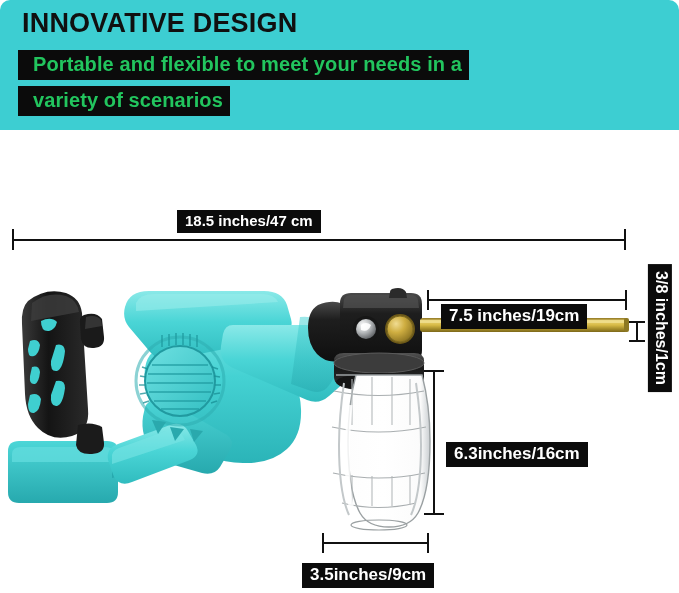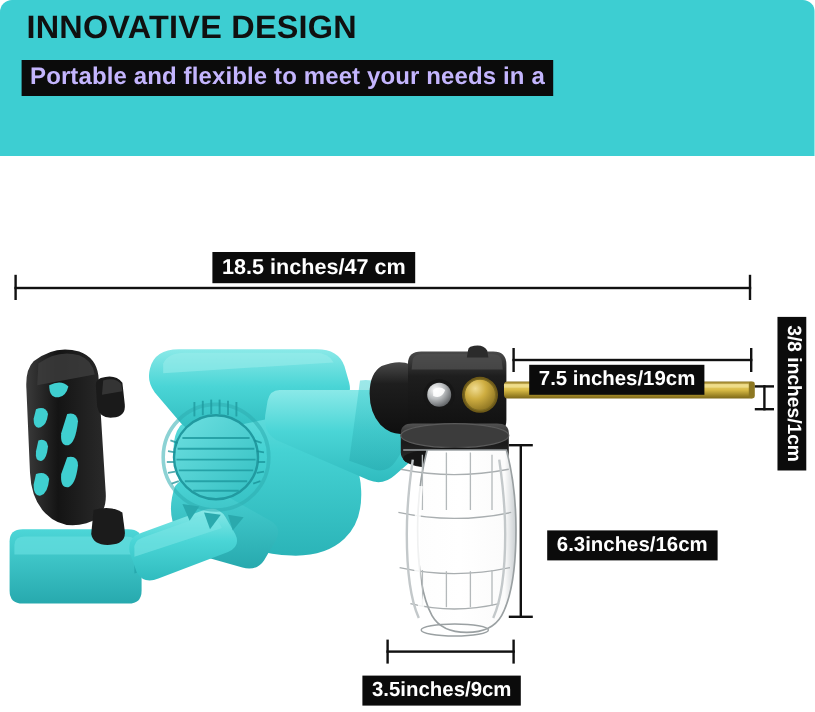--- a/index.html
+++ b/index.html
@@ -32,46 +32,46 @@
     font-size: 27px;
     font-weight: bold;
     letter-spacing: 0.2px;
     color: #101010;
     white-space: nowrap;
     font-family: "Liberation Sans", sans-serif;
   }
   .subtitle-line {
     position: absolute;
     background: #0b0b0b;
-    color: #c4b5fd;
+    color: #22c55e;
     font-size: 20px;
     font-weight: bold;
     letter-spacing: 0.1px;
     white-space: nowrap;
-    padding: 4px 7px 5px 7px;
+    padding: 4px 7px 5px 15px;
     font-family: "Liberation Sans", sans-serif;
     line-height: 1.05;
   }
   #subtitle-line-1 { left: 18px; top: 50px; }
   #subtitle-line-2 { left: 18px; top: 86px; }
 
   
   .dim-label {
     position: absolute;
     background: #0b0b0b;
     color: #ffffff;
     font-weight: bold;
     white-space: nowrap;
     font-family: "Liberation Sans", sans-serif;
     padding: 3px 8px 4px 8px;
     line-height: 1.05;
   }
-  #label-total     { left: 177px; top: 210px; font-size: 18px; text-align: center; }
+  #label-total     { left: 177px; top: 210px; font-size: 15px; text-align: center; }
   #label-wand      { left: 441px; top: 268px; font-size: 17px; margin-top: 36px; }
-  #label-bottle-h  { left: 456px; top: 442px; font-size: 17px; }
+  #label-bottle-h  { left: 446px; top: 442px; font-size: 17px; }
   #label-bottle-w  { left: 302px; top: 563px; font-size: 17px; }
 
   #label-wand-dia-wrap {
     position: absolute;
     left: 648px;
     top: 262px;
     width: 24px;
     height: 132px;
   }
   #label-wand-dia {
@@ -141,20 +141,21 @@
   #product { position: absolute; left: 0; top: 255px; width: 679px; height: 300px; }
 </style>
 </head>
 <body>
 
 <div id="page">
 
   <div id="header-band"></div>
   <div id="header-title">INNOVATIVE DESIGN</div>
   <div class="subtitle-line" id="subtitle-line-1">Portable and flexible to meet your needs in a</div>
+  <div class="subtitle-line" id="subtitle-line-2">variety of scenarios</div>
 
   <svg id="product" viewBox="0 0 679 300">
     <defs>
       <linearGradient id="tealBody" x1="0" y1="0" x2="0" y2="1">
         <stop offset="0%" stop-color="#6fe0e0"></stop>
         <stop offset="35%" stop-color="#45d2d3"></stop>
         <stop offset="100%" stop-color="#2bb4b8"></stop>
       </linearGradient>
       <linearGradient id="tealBody2" x1="0" y1="0" x2="0" y2="1">
         <stop offset="0%" stop-color="#8ae9e8"></stop>

